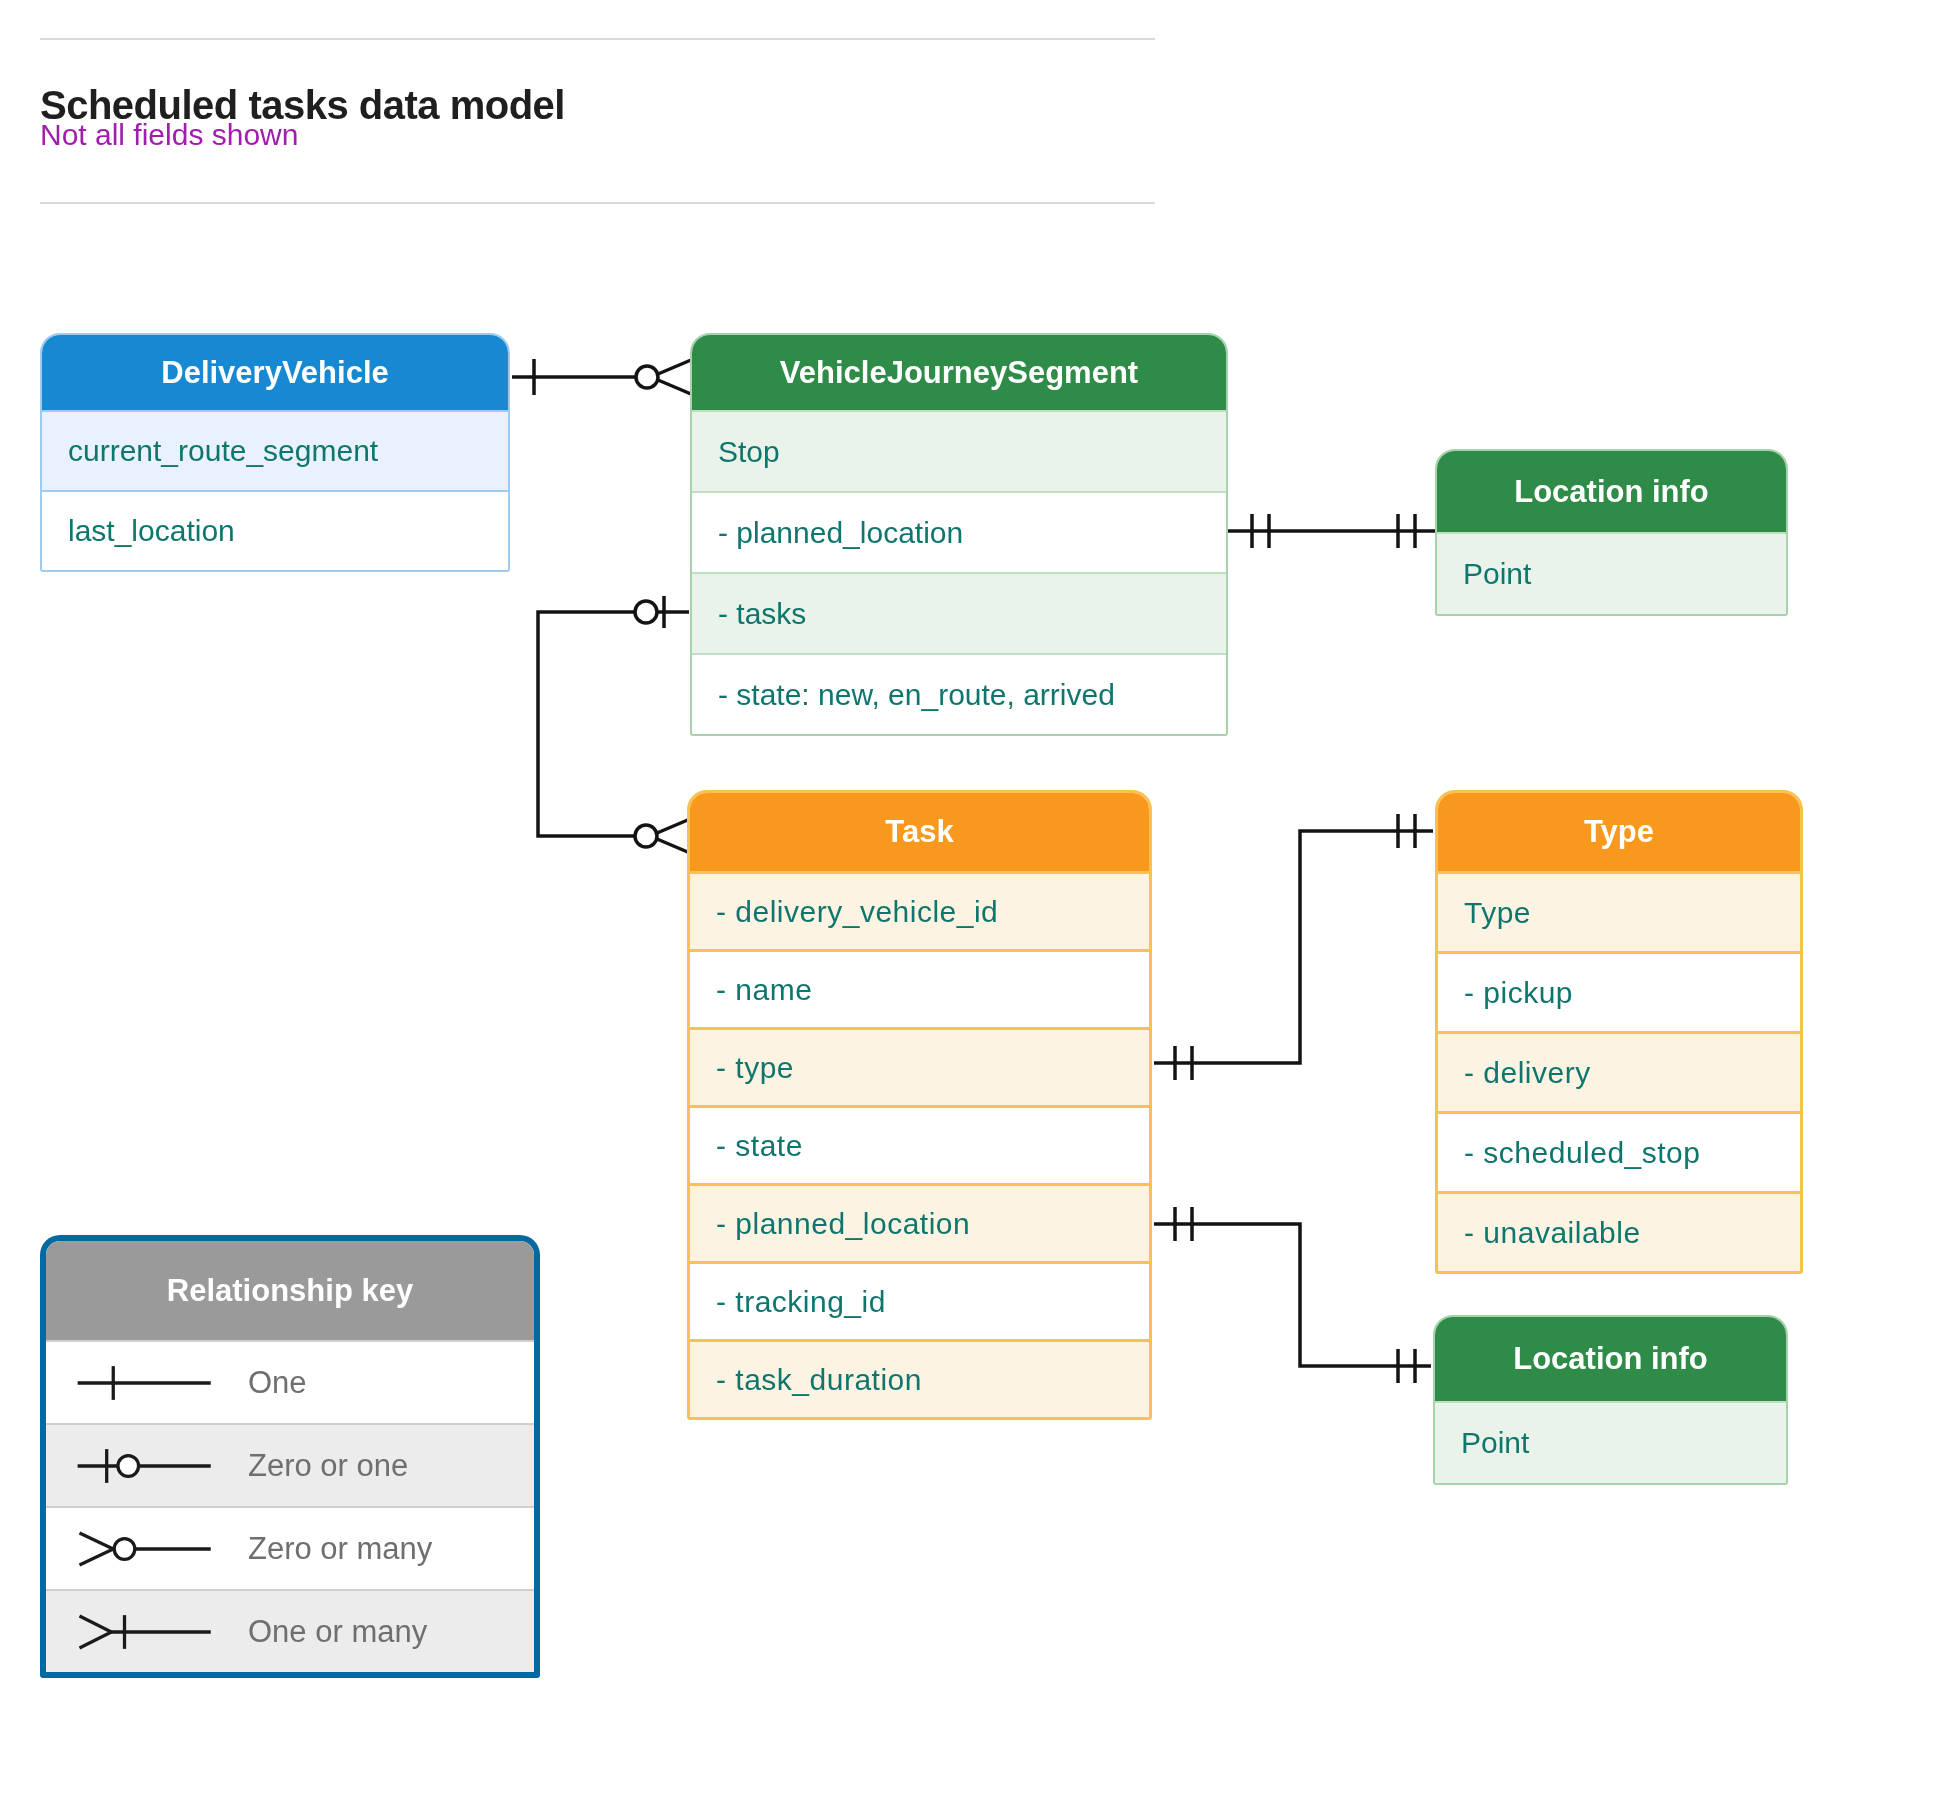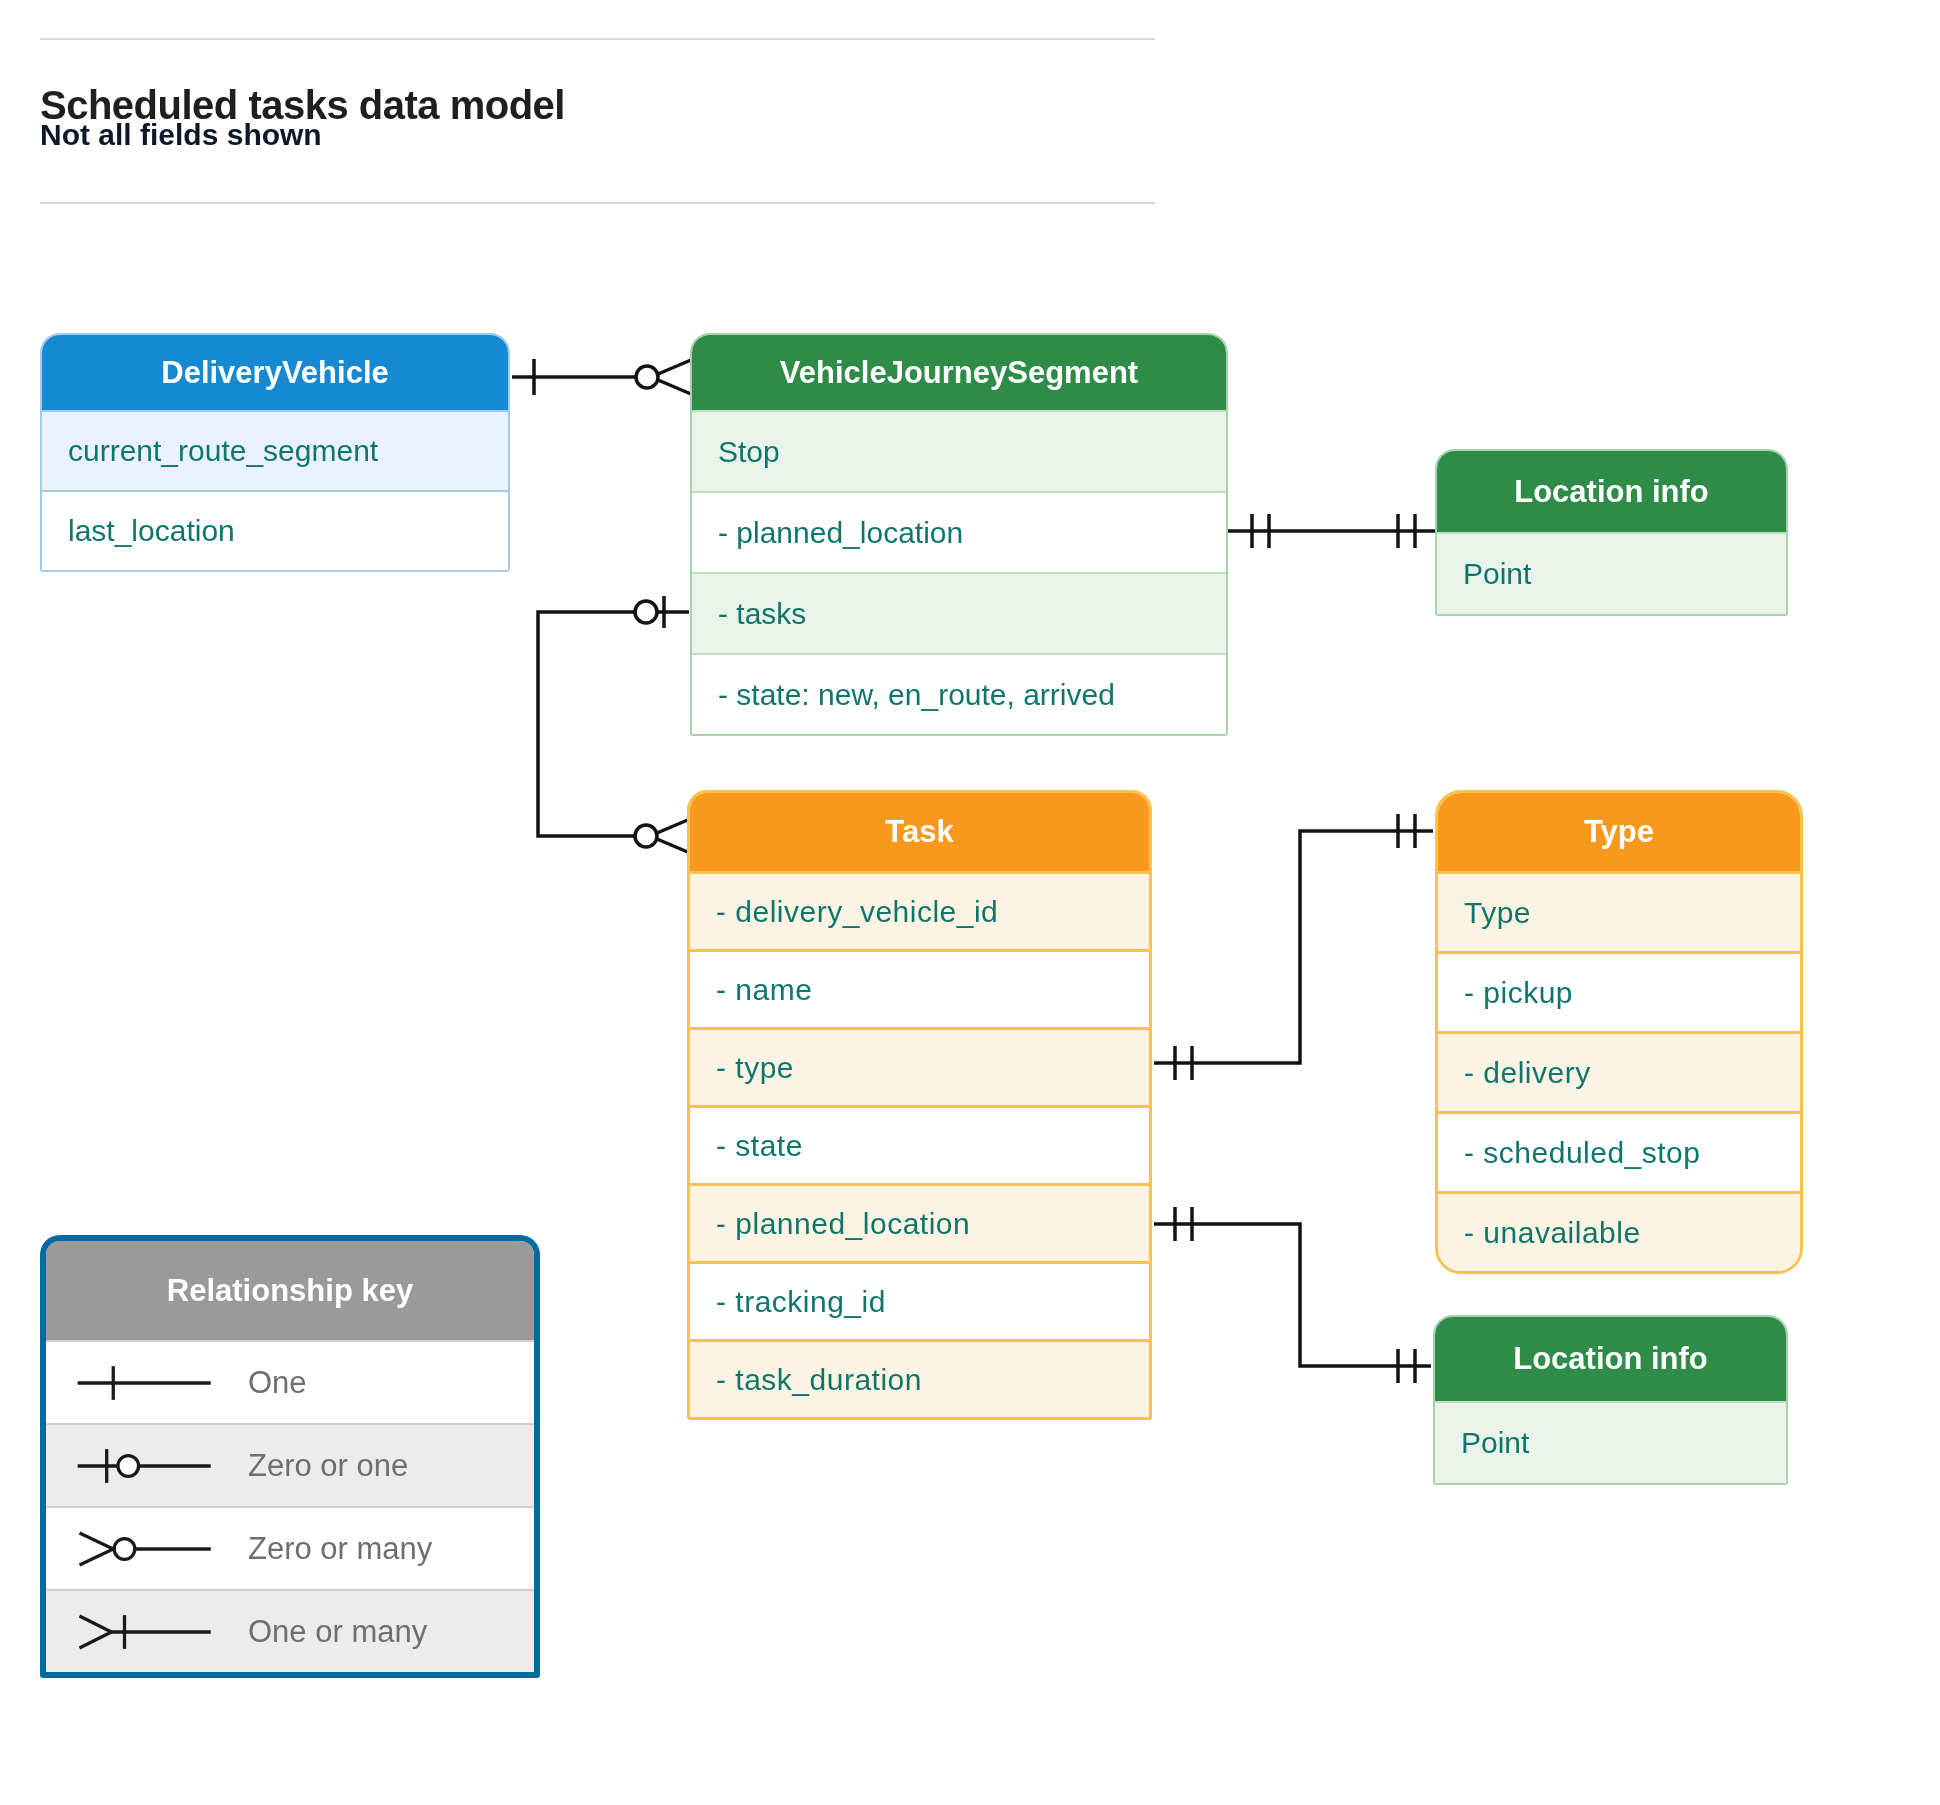--- a/index.html
+++ b/index.html
@@ -4,21 +4,21 @@
 <style>
   html,body{margin:0;padding:0;background:#ffffff;}
   body{font-family:"Liberation Sans", sans-serif; width:1940px; height:1805px; position:relative; overflow:hidden;}
   .canvas{position:absolute; inset:0; width:1596px; height:1805px;}
 
   .rule{position:absolute; height:2px; background:#d9d9d9;}
   #rule-top{left:40px; top:38px; width:1115px;}
   #rule-bottom{left:40px; top:202px; width:1115px;}
 
   .page-title{position:absolute; left:40px; top:56px; font-size:40px; font-weight:700; color:#1f1f1f; letter-spacing:-0.5px;}
-  .page-subtitle{position:absolute; left:40px; top:118px; font-size:30px; font-weight:700; color:#0f172a;}
+  .page-subtitle{position:absolute; left:40px; top:118px; font-size:30px; font-weight:400; color:#a21caf;}
 
   
   .entity{position:absolute; box-sizing:border-box; border-radius:20px 20px 3px 3px; overflow:hidden; background:#fff;}
   .entity .hdr{display:flex; align-items:center; justify-content:center; color:#ffffff; font-weight:700; font-size:31px;}
   .entity .row{display:flex; align-items:center; font-size:30px; color:#0f766e; padding-left:26px; box-sizing:border-box; background:#ffffff;}
 
   .theme-blue{border:2px solid #9fcbf0;}
   .theme-blue .hdr{background:#1789d3;}
   .theme-blue .row{border-top:2px solid #9fcbf0;}
   .theme-blue .row:nth-child(even){background:#e8f1fc;}
@@ -42,21 +42,21 @@
   #vehicle-journey-segment .row{height:81px;}
 
   #location-info-top{left:1435px; top:449px; width:353px;}
   #location-info-top .hdr{height:81px;}
   #location-info-top .row{height:82px;}
 
   #task{left:687px; top:790px; width:465px;}
   #task .hdr{height:78px;}
   #task .row{height:78px;}
 
-  #type{left:1435px; top:790px; width:368px;border-radius:26px;}
+  #type{left:1435px; top:790px; width:368px;}
   #type .hdr{height:78px;}
   #type .row{height:80px;}
 
   #location-info-bottom{left:1433px; top:1315px; width:355px;}
   #location-info-bottom .hdr{height:84px;}
   #location-info-bottom .row{height:82px;}
 
   
   #legend{left:40px; top:1235px; width:500px; position:absolute; box-sizing:border-box; border:6px solid #0369a1; border-radius:20px 20px 3px 3px; overflow:hidden; background:#fff;}
   #legend .hdr{height:99px; display:flex; align-items:center; justify-content:center; background:#9a9a9a; color:#fff; font-weight:700; font-size:31px;}

